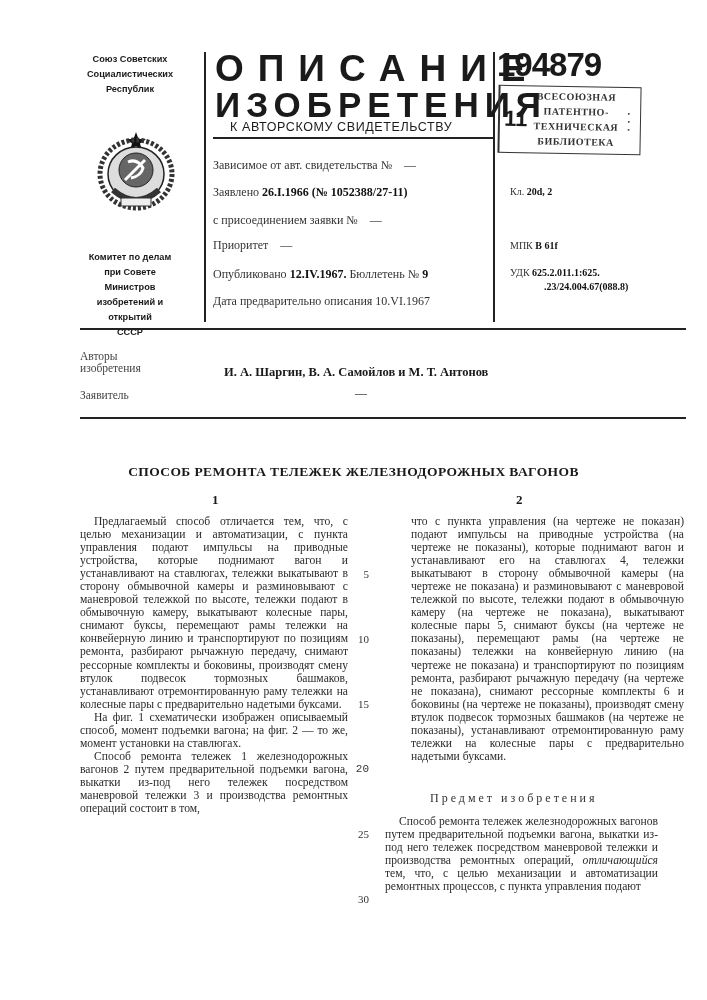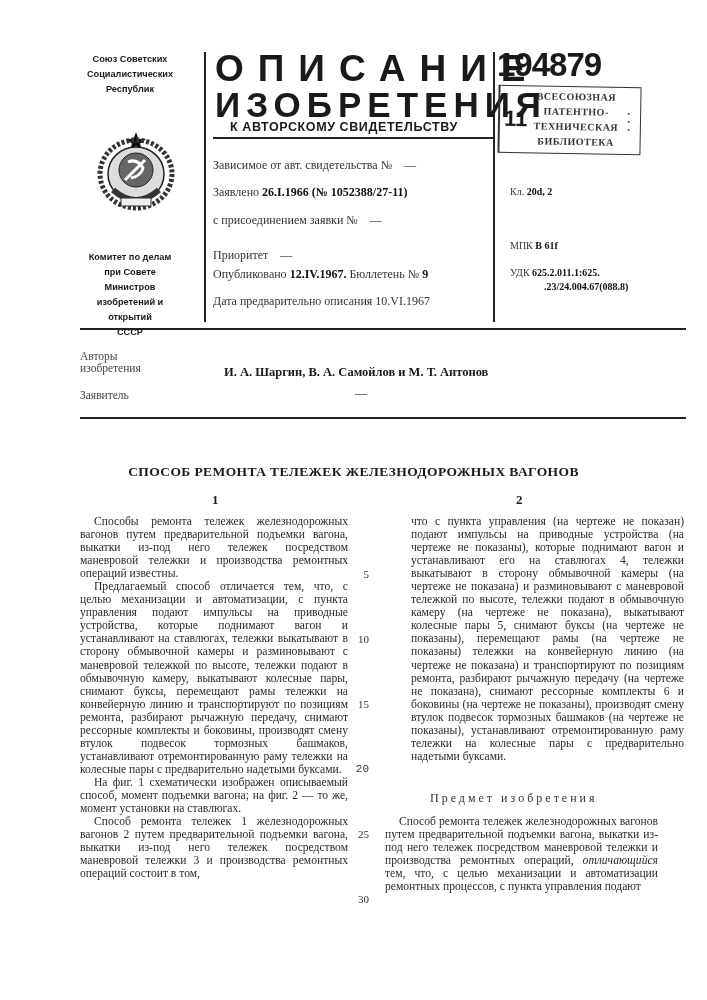--- a/index.html
+++ b/index.html
@@ -5,21 +5,21 @@
   html, body { margin:0; padding:0; background:#fff; }
   body { width:707px; height:1000px; position:relative; overflow:hidden; color:#1a1a1a;
          font-family:"Liberation Serif","DejaVu Serif",serif; }
   .abs { position:absolute; }
   .sans { font-family:"Liberation Sans","DejaVu Sans",sans-serif; }
   .left-block { left:78px; top:52px; width:104px; text-align:center; font-size:9.2px; line-height:15px; font-weight:bold; }
   .emblem { left:95px; top:128px; width:82px; height:88px; }
   .vline { background:#222; width:2px; }
   .title1 { left:215px; top:50px; font-size:37px; font-weight:900; letter-spacing:14px; line-height:38px; }
   .title2 { left:215px; top:86px; font-size:35px; font-weight:900; letter-spacing:6px; line-height:38px; }
-  .subtitle { left:230px; top:120px; font-size:12.5px; font-weight:bold; letter-spacing:0.6px; }
+  .subtitle { left:230px; top:120px; font-size:12.5px; font-weight:normal; letter-spacing:0.6px; }
   .hrule { background:#222; height:2px; }
   .meta { left:213px; font-size:12px; color:#333; }
   .meta b { color:#111; }
   .patno { left:497px; top:46px; font-size:33px; font-weight:900; letter-spacing:-1px; }
   .stamp { left:498px; top:86px; width:140px; height:66px; border:1.5px solid #333; border-left-width:2px; transform:rotate(1deg); }
   .stamp-num { left:4px; top:20px; font-size:22px; font-weight:bold; }
   .stamp-lines { left:32px; top:2px; width:88px; font-size:10px; font-weight:bold; line-height:15px; text-align:center; color:#333; letter-spacing:0.5px; }
   .stamp-side { right:10px; top:22px; font-size:7px; line-height:8px; color:#555; }
   .cls { left:510px; font-size:10px; color:#333; }
   .cls b { color:#111; }
@@ -88,21 +88,21 @@
   <span>—</span>
 </div>
 <div class="abs meta" style="top:185px;">
   <span>Заявлено</span>
   <b>26.I.1966 (№ 1052388/27-11)</b>
 </div>
 <div class="abs meta" style="top:213px;">
   <span>с присоединением заявки №</span>&nbsp;&nbsp;&nbsp;
   <span>—</span>
 </div>
-<div class="abs meta" style="top:248px;text-align:center;">
+<div class="abs meta" style="top:238px;text-align:center;">
   <span>Приоритет</span>&nbsp;&nbsp;&nbsp;
   <span>—</span>
 </div>
 <div class="abs meta" style="top:267px;">
   <span>Опубликовано</span>
   <b>12.IV.1967.</b>
   <span>Бюллетень №</span>
   <b>9</b>
 </div>
 <div class="abs meta" style="top:294px;">
@@ -134,21 +134,20 @@
 <div class="abs lbl" style="left:80px; top:389px;">Заявитель</div>
 <div class="abs" style="left:355px; top:386px; font-size:12px;">—</div>
 <div class="abs hrule" style="left:80px; top:417px; width:606px;"></div>
 
 <div class="abs doc-title">СПОСОБ РЕМОНТА ТЕЛЕЖЕК ЖЕЛЕЗНОДОРОЖНЫХ ВАГОНОВ</div>
 
 <div class="abs colno" style="left:212px; top:492px;">1</div>
 <div class="abs colno" style="left:516px; top:492px;">2</div>
 
 <div class="abs col" style="left:80px; top:515px; width:268px;">
-  <p>Способы ремонта тележек железнодорожных вагонов путем предварительной подъемки вагона, выкатки из-под него тележек посредством маневровой тележки и производства ремонтных операций известны.</p>
   <p>Предлагаемый способ отличается тем, что, с целью механизации и автоматизации, с пункта управления подают импульсы на приводные устройства, которые поднимают вагон и устанавливают на ставлюгах, тележки выкатывают в сторону обмывочной камеры и разминовывают с маневровой тележкой по высоте, тележки подают в обмывочную камеру, выкатывают колесные пары, снимают буксы, перемещают рамы тележки на конвейерную линию и транспортируют по позициям ремонта, разбирают рычажную передачу, снимают рессорные комплекты и боковины, производят смену втулок подвесок тормозных башмаков, устанавливают отремонтированную раму тележки на колесные пары с предварительно надетыми буксами.</p>
   <p>На фиг. 1 схематически изображен описываемый способ, момент подъемки вагона; на фиг. 2 — то же, момент установки на ставлюгах.</p>
   <p>Способ ремонта тележек 1 железнодорожных вагонов 2 путем предварительной подъемки вагона, выкатки из-под него тележек посредством маневровой тележки 3 и производства ремонтных операций состоит в том,</p>
 </div>
 
 <div class="abs lineno" style="top:568px;">5</div>
 <div class="abs lineno" style="top:633px;">10</div>
 <div class="abs lineno" style="top:698px;">15</div>
 <div class="abs lineno" style="top:763px;font-family:Liberation Mono, monospace;">20</div>
 <div class="abs lineno" style="top:828px;">25</div>

